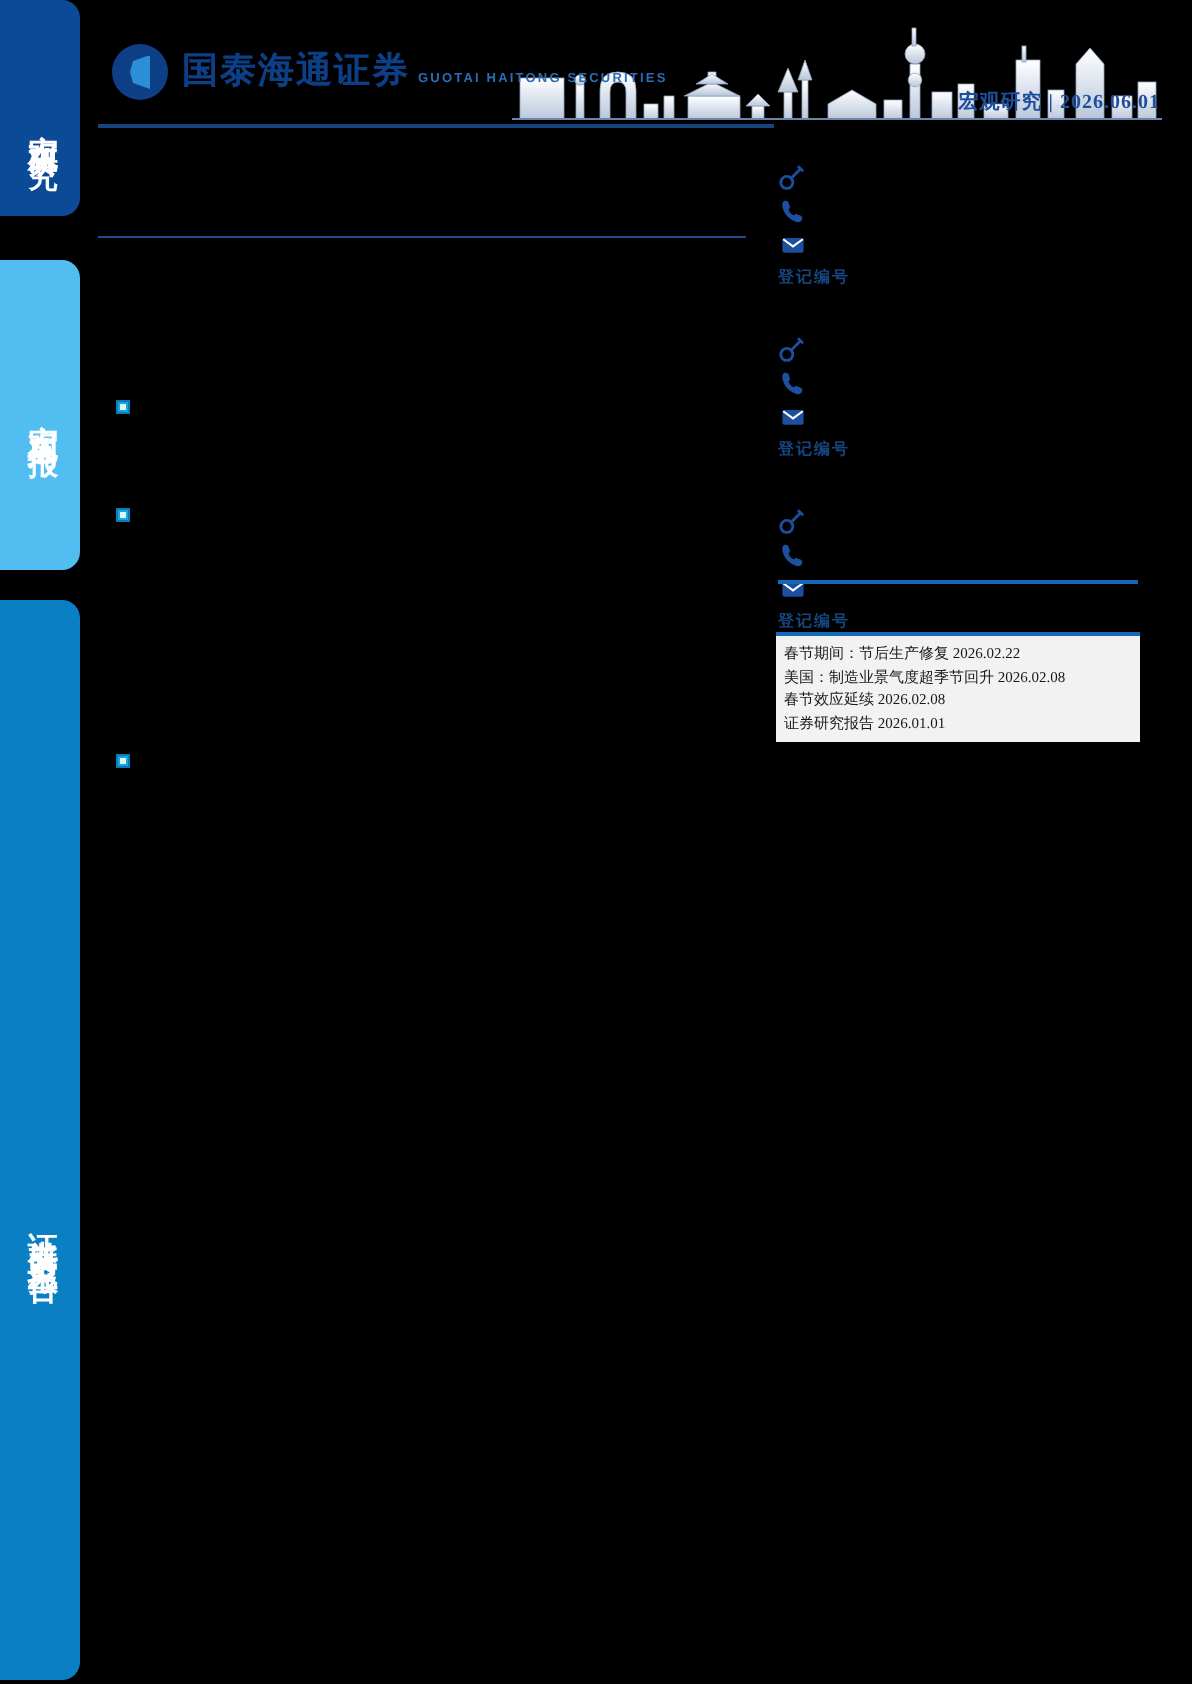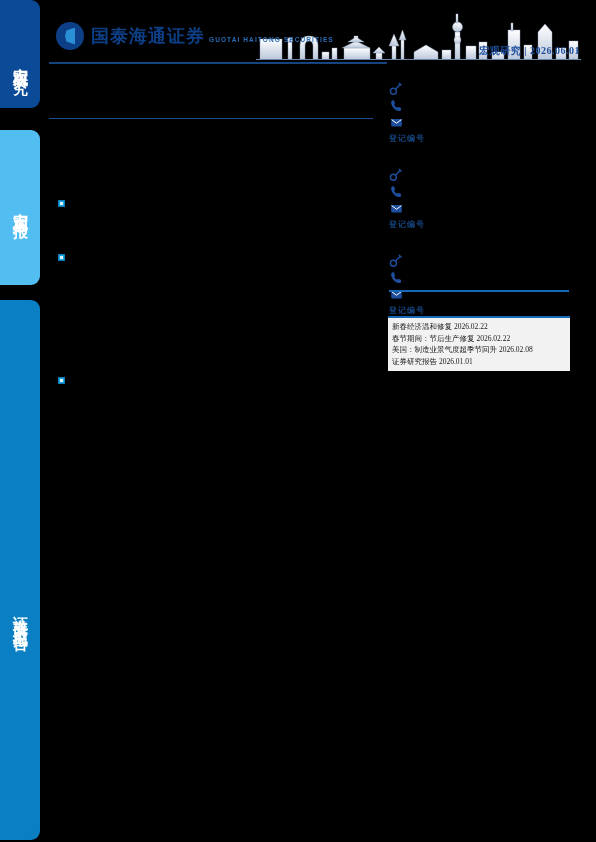--- a/index.html
+++ b/index.html
@@ -200,23 +200,23 @@
             <rect x="2.2" y="4" width="10.6" height="7.4" rx="1" fill="#1d4f9e"></rect>
             <path d="M2.6 4.6l4.9 3.6 4.9-3.6" fill="none" stroke="#ffffff" stroke-width="1"></path>
           </svg>
       </div>
       <div class="regno">登记编号</div>
     </div>
   </div>
   <div class="rule-analyst"></div>
 
   <div id="related">
-    <div class="rep"><span>新春经济温和修复</span> <span>2026.02.22</span></div>
     <div class="rep"><span>春节期间：节后生产修复</span> <span>2026.02.22</span></div>
     <div class="rep"><span>美国：制造业景气度超季节回升</span> <span>2026.02.08</span></div>
+    <div class="rep"><span>春节效应延续</span> <span>2026.02.08</span></div>
     <div class="rep"><span>证券研究报告</span> <span>2026.01.01</span></div>
   </div>
 
   <div class="bullet" style="left:58px;top:200px">
       <i></i>
     </div>
   <div class="bullet" style="left:58px;top:254px">
       <i></i>
     </div>
   <div class="bullet" style="left:58px;top:377px">

